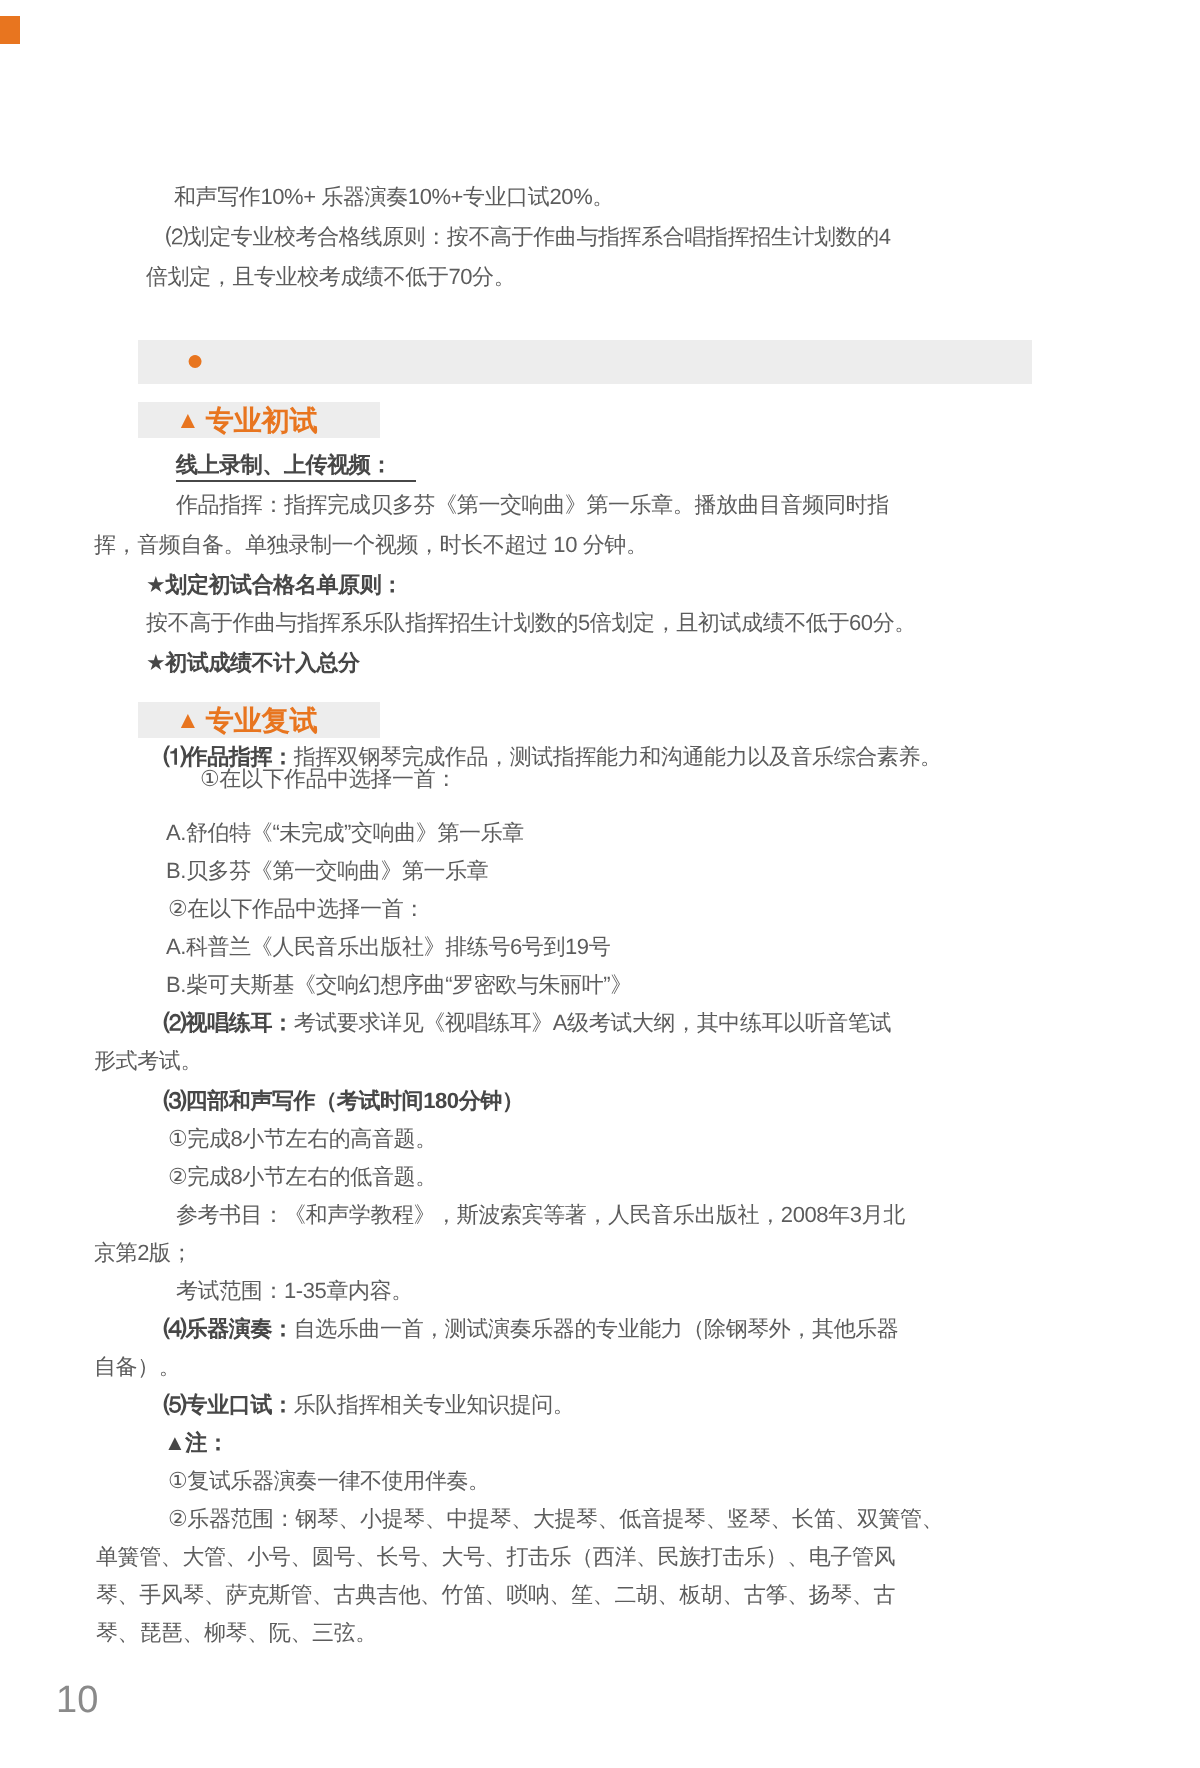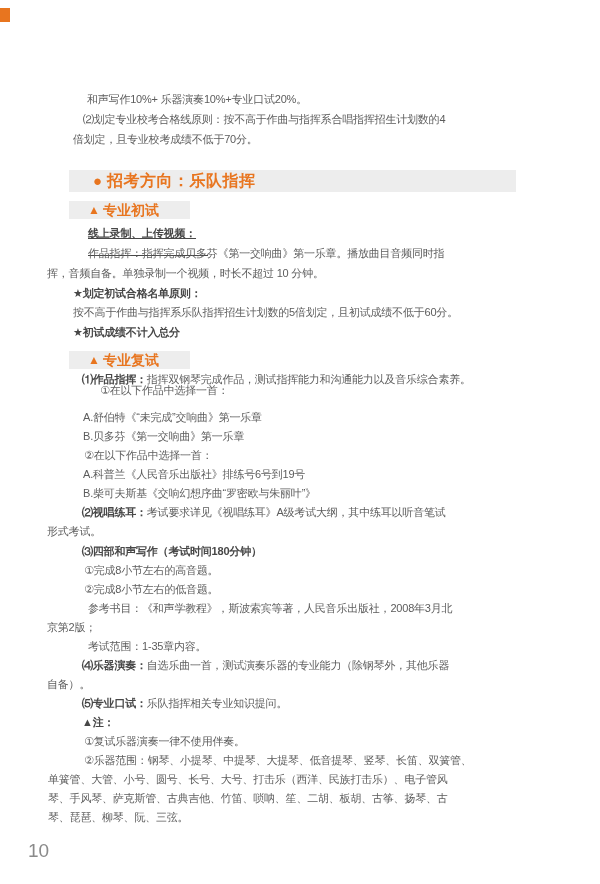--- a/index.html
+++ b/index.html
@@ -24,32 +24,31 @@
     display:flex;align-items:center;padding-left:19px;box-sizing:border-box;white-space:nowrap;
   }
   .subhead .tri{color:var(--accent);font-size:12px;margin-right:3px;line-height:18px;}
   .subhead .lbl{color:var(--accent);font-size:14px;font-weight:bold;line-height:18px;text-align:center;}
   
   .line{
     position:absolute;white-space:nowrap;font-size:11px;line-height:15px;
     color:var(--body);letter-spacing:-0.2px;
   }
   .line .b{font-weight:bold;color:var(--boldc);}
-  .line .u{border-bottom:1px solid var(--boldc);padding-right:12px;padding-bottom:16px;text-decoration:underline;}
+  .line .u{border-bottom:1px solid var(--boldc);padding-right:12px;padding-bottom:1px;}
   .pagenum{position:absolute;left:28px;top:840px;font-size:19px;color:var(--pnum);}
 </style>
 </head>
 <body>
 
 <div class="page">
   <div class="corner"></div>
 
   <div class="banner">
     <span class="bullet">●</span>
-    <span class="banner-title">招考方向：乐队指挥</span>
   </div>
 
   <div id="subheads">
       <div class="subhead" style="top: 201px;">
         <span class="tri">▲</span>
         <span class="lbl">专业初试</span>
       </div>
       <div class="subhead" style="top: 351px;">
         <span class="tri">▲</span>
         <span class="lbl">专业复试</span>

